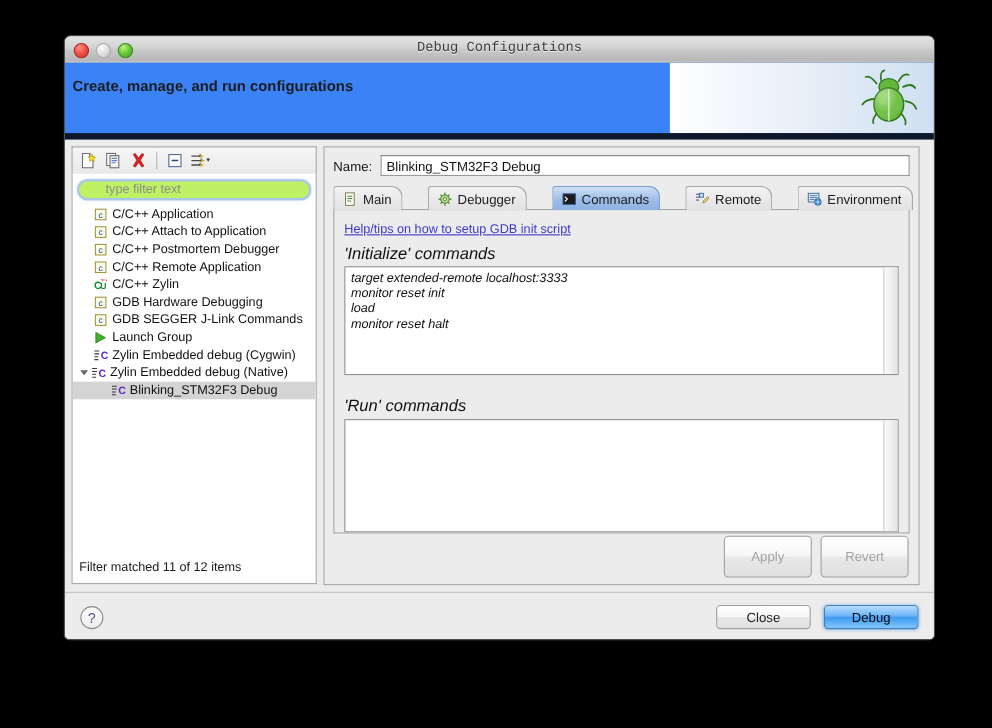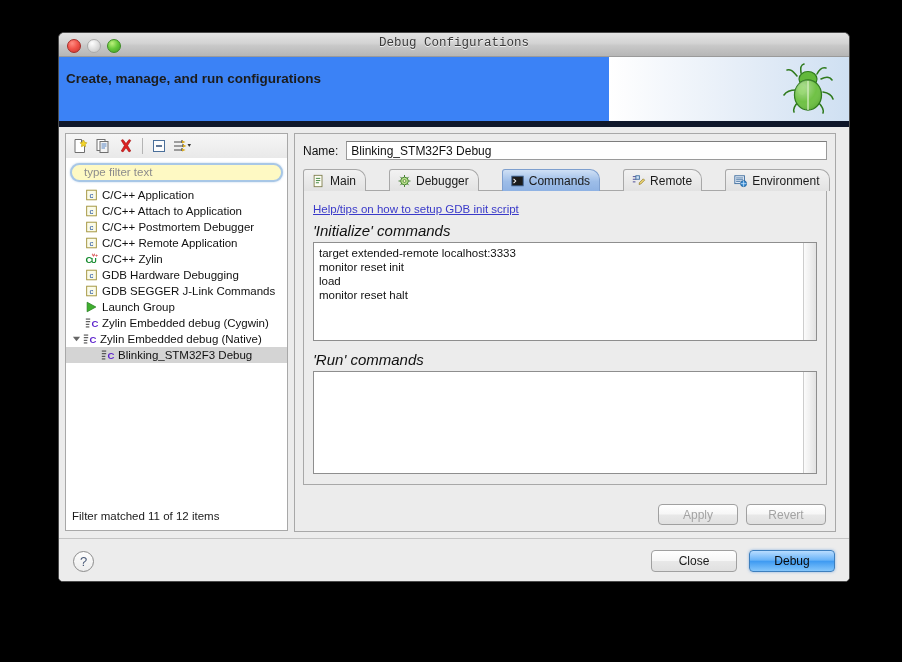--- a/index.html
+++ b/index.html
@@ -139,24 +139,24 @@
     background: #ffffff;
     padding: 4px 4px 3px 4px;
     box-sizing: border-box;
   }
   #tree-search {
     width: 100%;
     height: 19px;
     box-sizing: border-box;
     border: 2px solid #a8c7e6;
     border-radius: 10px;
-    background: #fef9c3;
+    background: #bef264;
     font-size: 11.5px;
     color: #7b7b7b;
-    padding: 0 12px;
+    padding: 0 24px;
     outline: none;
     font-family: "Liberation Sans", sans-serif;
     box-shadow: 0 0 2px rgba(110,160,215,0.55);
   }
   #tree-search::placeholder { color: #8c8c8c; opacity: 1; }
 
   #tree-list {
     height: 318px;
     background: #ffffff;
     border: 1px solid #a8a8a8;
@@ -303,21 +303,21 @@
     margin-bottom: 3px;
     font-style: italic;
   }
   .cmd-box {
     background: #ffffff;
     border: 1px solid #8e8e8e;
     box-sizing: border-box;
     position: relative;
     overflow: hidden;
   }
-  #init-box { height: 99px; margin-bottom: 10px; }
+  #init-box { height: 99px; margin-bottom: 20px; font-style: italic; }
   #run-box  { height: 103px; }
   .cmd-text {
     margin: 0;
     padding: 3px 5px;
     font-size: 11.5px;
     line-height: 14px;
     color: #111;
     font-family: "Liberation Sans", sans-serif;
     white-space: pre;
   }
@@ -331,21 +331,21 @@
 
   #apply-row {
     position: absolute;
     right: 9px;
     bottom: 6px;
     display: flex;
     gap: 8px;
   }
   .btn {
     min-width: 80px;
-    height: 21px;
+    height: 38px;
     border: 1px solid #a0a0a0;
     border-radius: 4px;
     background: linear-gradient(to bottom, #ffffff 0%, #f6f6f6 48%, #e8e8e8 52%, #e0e0e0 100%);
     font-size: 12px;
     color: #1b1b1b;
     display: flex;
     align-items: center;
     justify-content: center;
     box-sizing: border-box;
     cursor: default;

